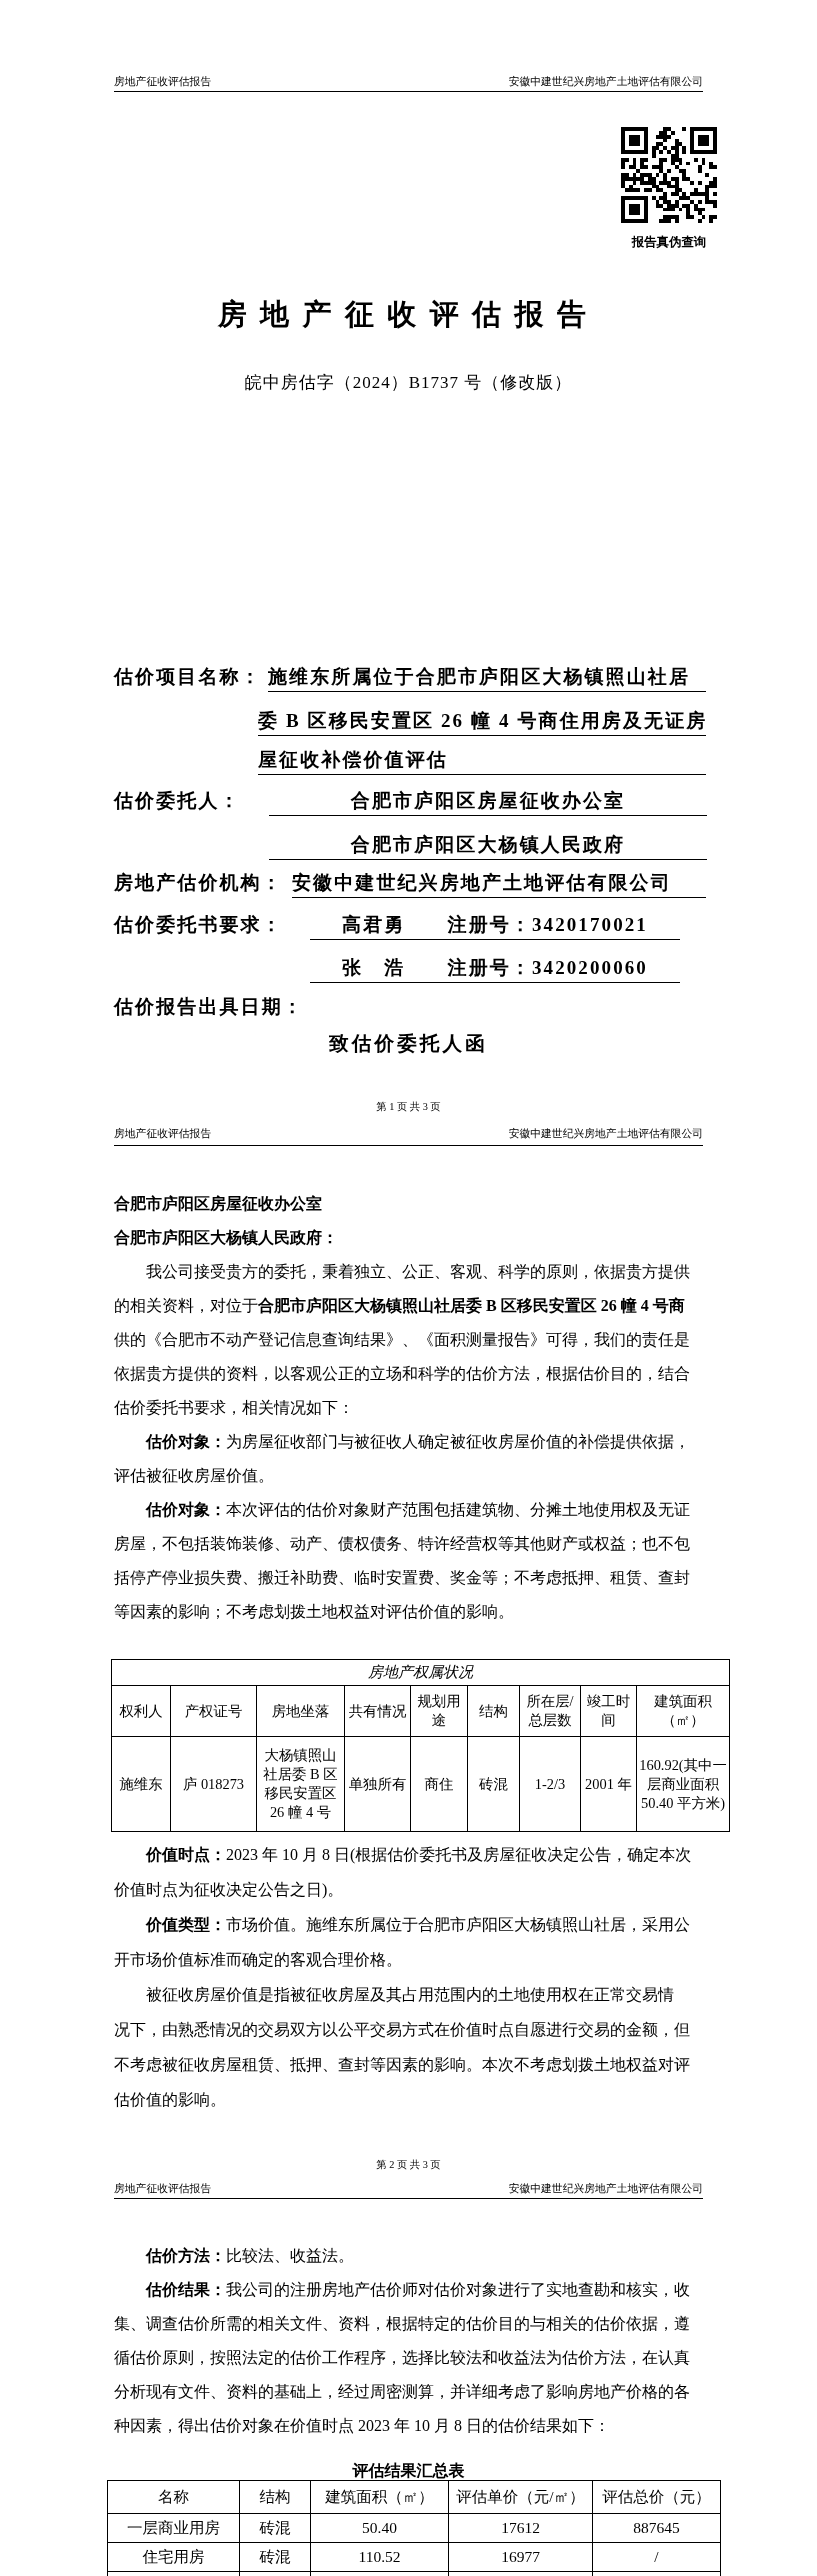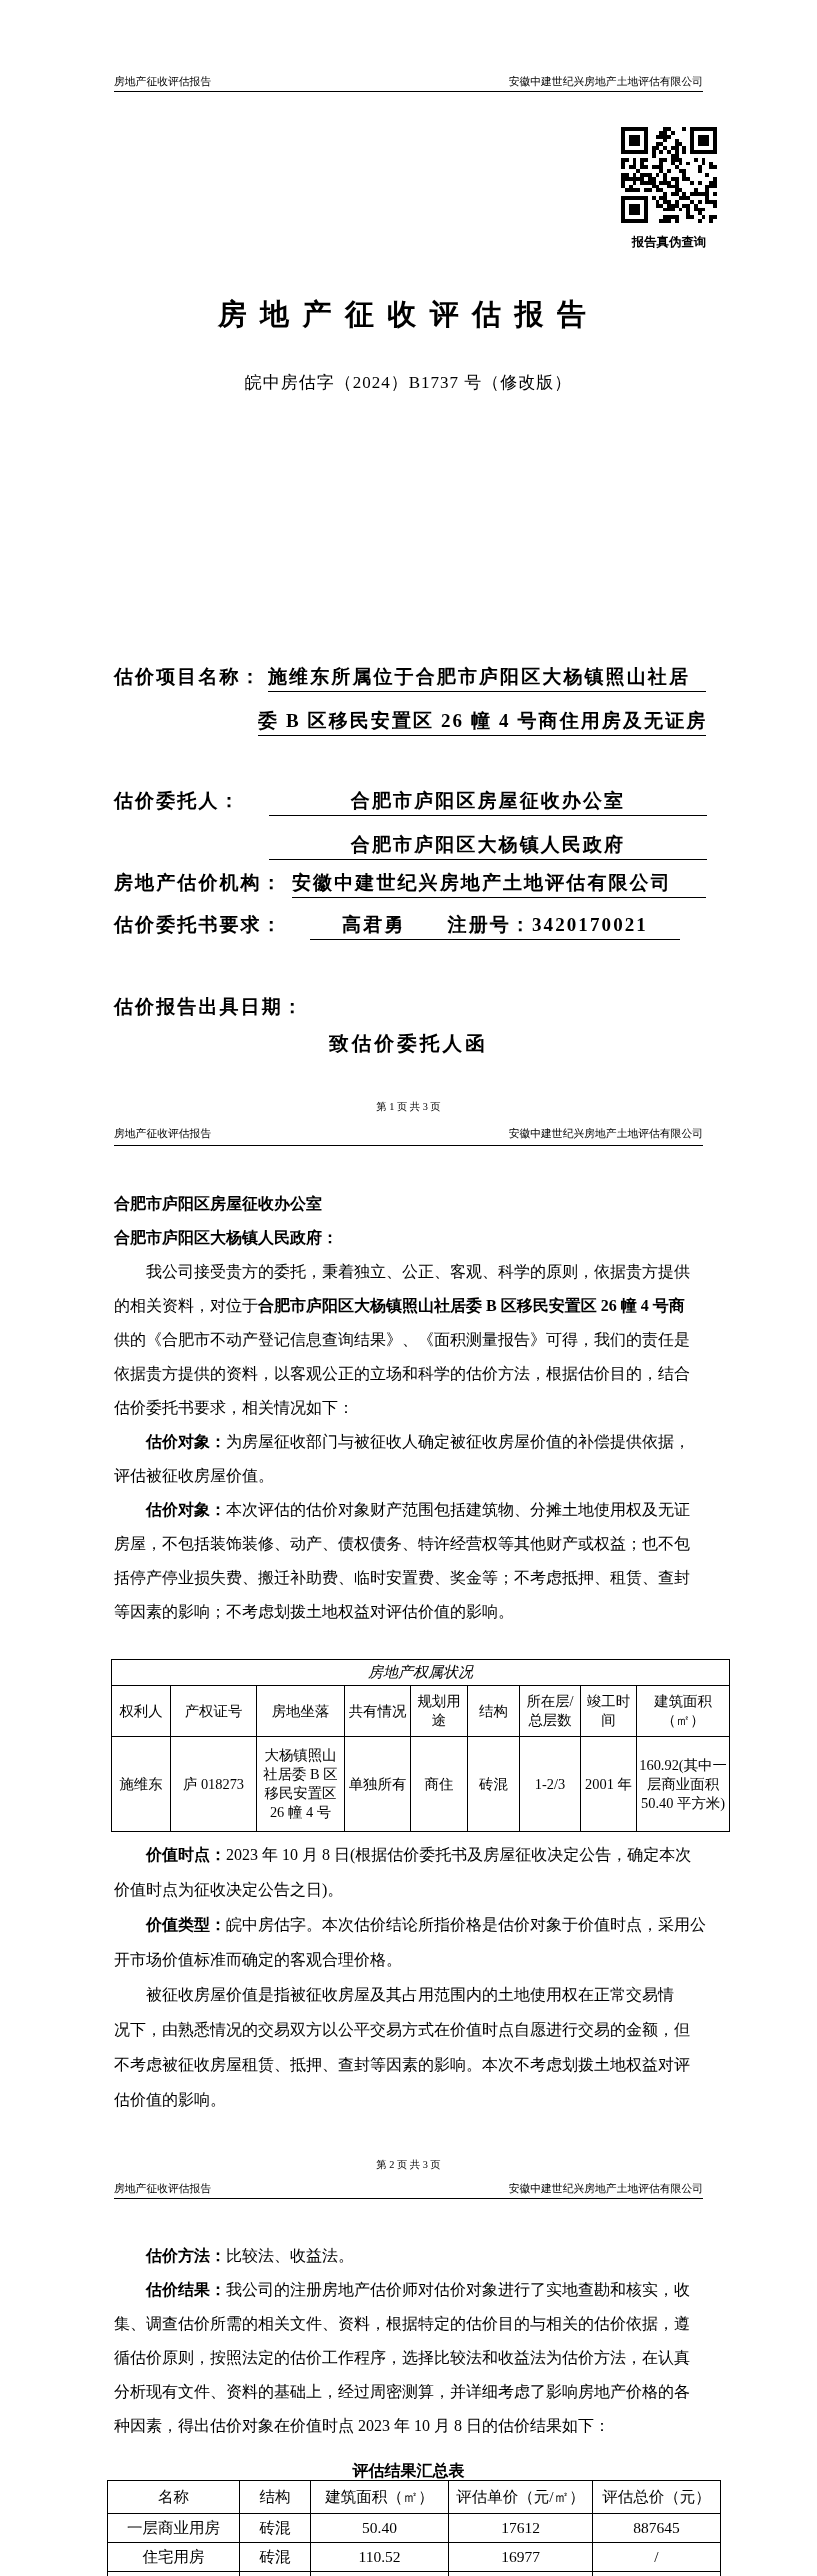--- a/index.html
+++ b/index.html
@@ -351,37 +351,43 @@
   <div class="abs big-title" style="top:298px">房地产征收评估报告</div>
   <div class="abs doc-no" style="top:373px">皖中房估字（2024）B1737 号（修改版）</div>
 
   <div class="abs cov-row" style="top:663px">
     <span class="cov-label">估价项目名称：</span>
     <span class="cov-val" style="left:154px;width:438px">施维东所属位于合肥市庐阳区大杨镇照山社居</span>
   </div>
   <div class="abs cov-row" style="top:707px">
     <span class="cov-val" style="left:144px;width:448px">委 B 区移民安置区 26 幢 4 号商住用房及无证房</span>
   </div>
+  <div class="abs cov-row" style="top:746px">
+    <span class="cov-val" style="left:144px;width:448px">屋征收补偿价值评估</span>
+  </div>
 
   <div class="abs cov-row" style="top:787px">
     <span class="cov-label">估价委托人：</span>
     <span class="cov-val ctr" style="left:155px;width:438px">合肥市庐阳区房屋征收办公室</span>
   </div>
   <div class="abs cov-row" style="top:831px">
     <span class="cov-val ctr" style="left:155px;width:438px">合肥市庐阳区大杨镇人民政府</span>
   </div>
 
   <div class="abs cov-row" style="top:869px">
     <span class="cov-label">房地产估价机构：</span>
     <span class="cov-val" style="left:178px;width:414px">安徽中建世纪兴房地产土地评估有限公司</span>
   </div>
 
   <div class="abs cov-row" style="top:911px">
     <span class="cov-label">估价委托书要求：</span>
     <span class="cov-val ctr" style="left:196px;width:370px">高君勇　　注册号：3420170021</span>
+  </div>
+  <div class="abs cov-row" style="top:954px">
+    <span class="cov-val ctr" style="left:196px;width:370px">张　浩　　注册号：3420200060</span>
   </div>
 
   <div class="abs cov-row" style="top:993px">
     <span class="cov-label">估价报告出具日期：</span>
   </div>
 
   <div class="abs letter-title" style="top:1032px">致估价委托人函</div>
 
   <div class="abs pfoot" style="top:1101px">第 1 页 共 3 页</div>
 
@@ -444,21 +450,21 @@
           <td>1-2/3</td>
           <td>2001 年</td>
           <td>160.92(其中一层商业面积 50.40 平方米)</td>
         </tr>
       </tbody>
   </table>
 
   <div class="abs tblock lh67" style="top:1837px">
       <div class="line ind"><span class="bseg">价值时点：</span><span>2023 年 10 月 8 日(根据估价委托书及房屋征收决定公告，确定本次</span></div>
       <div class="line"><span>价值时点为征收决定公告之日)。</span></div>
-      <div class="line ind"><span class="bseg">价值类型：</span><span>皖中房估字。本次估价结论所指价格是估价对象于价值时点，采用公</span></div>
+      <div class="line ind"><span class="bseg">价值类型：</span><span>市场价值。施维东所属位于合肥市庐阳区大杨镇照山社居，采用公</span></div>
       <div class="line"><span>开市场价值标准而确定的客观合理价格。</span></div>
       <div class="line ind"><span>被征收房屋价值是指被征收房屋及其占用范围内的土地使用权在正常交易情</span></div>
       <div class="line"><span>况下，由熟悉情况的交易双方以公平交易方式在价值时点自愿进行交易的金额，但</span></div>
       <div class="line"><span>不考虑被征收房屋租赁、抵押、查封等因素的影响。本次不考虑划拨土地权益对评</span></div>
       <div class="line"><span>估价值的影响。</span></div>
     </div>
 
   <div class="abs pfoot" style="top:2159px">第 2 页 共 3 页</div>
 
   <div class="abs ph-left" style="top:2182px">房地产征收评估报告</div>

